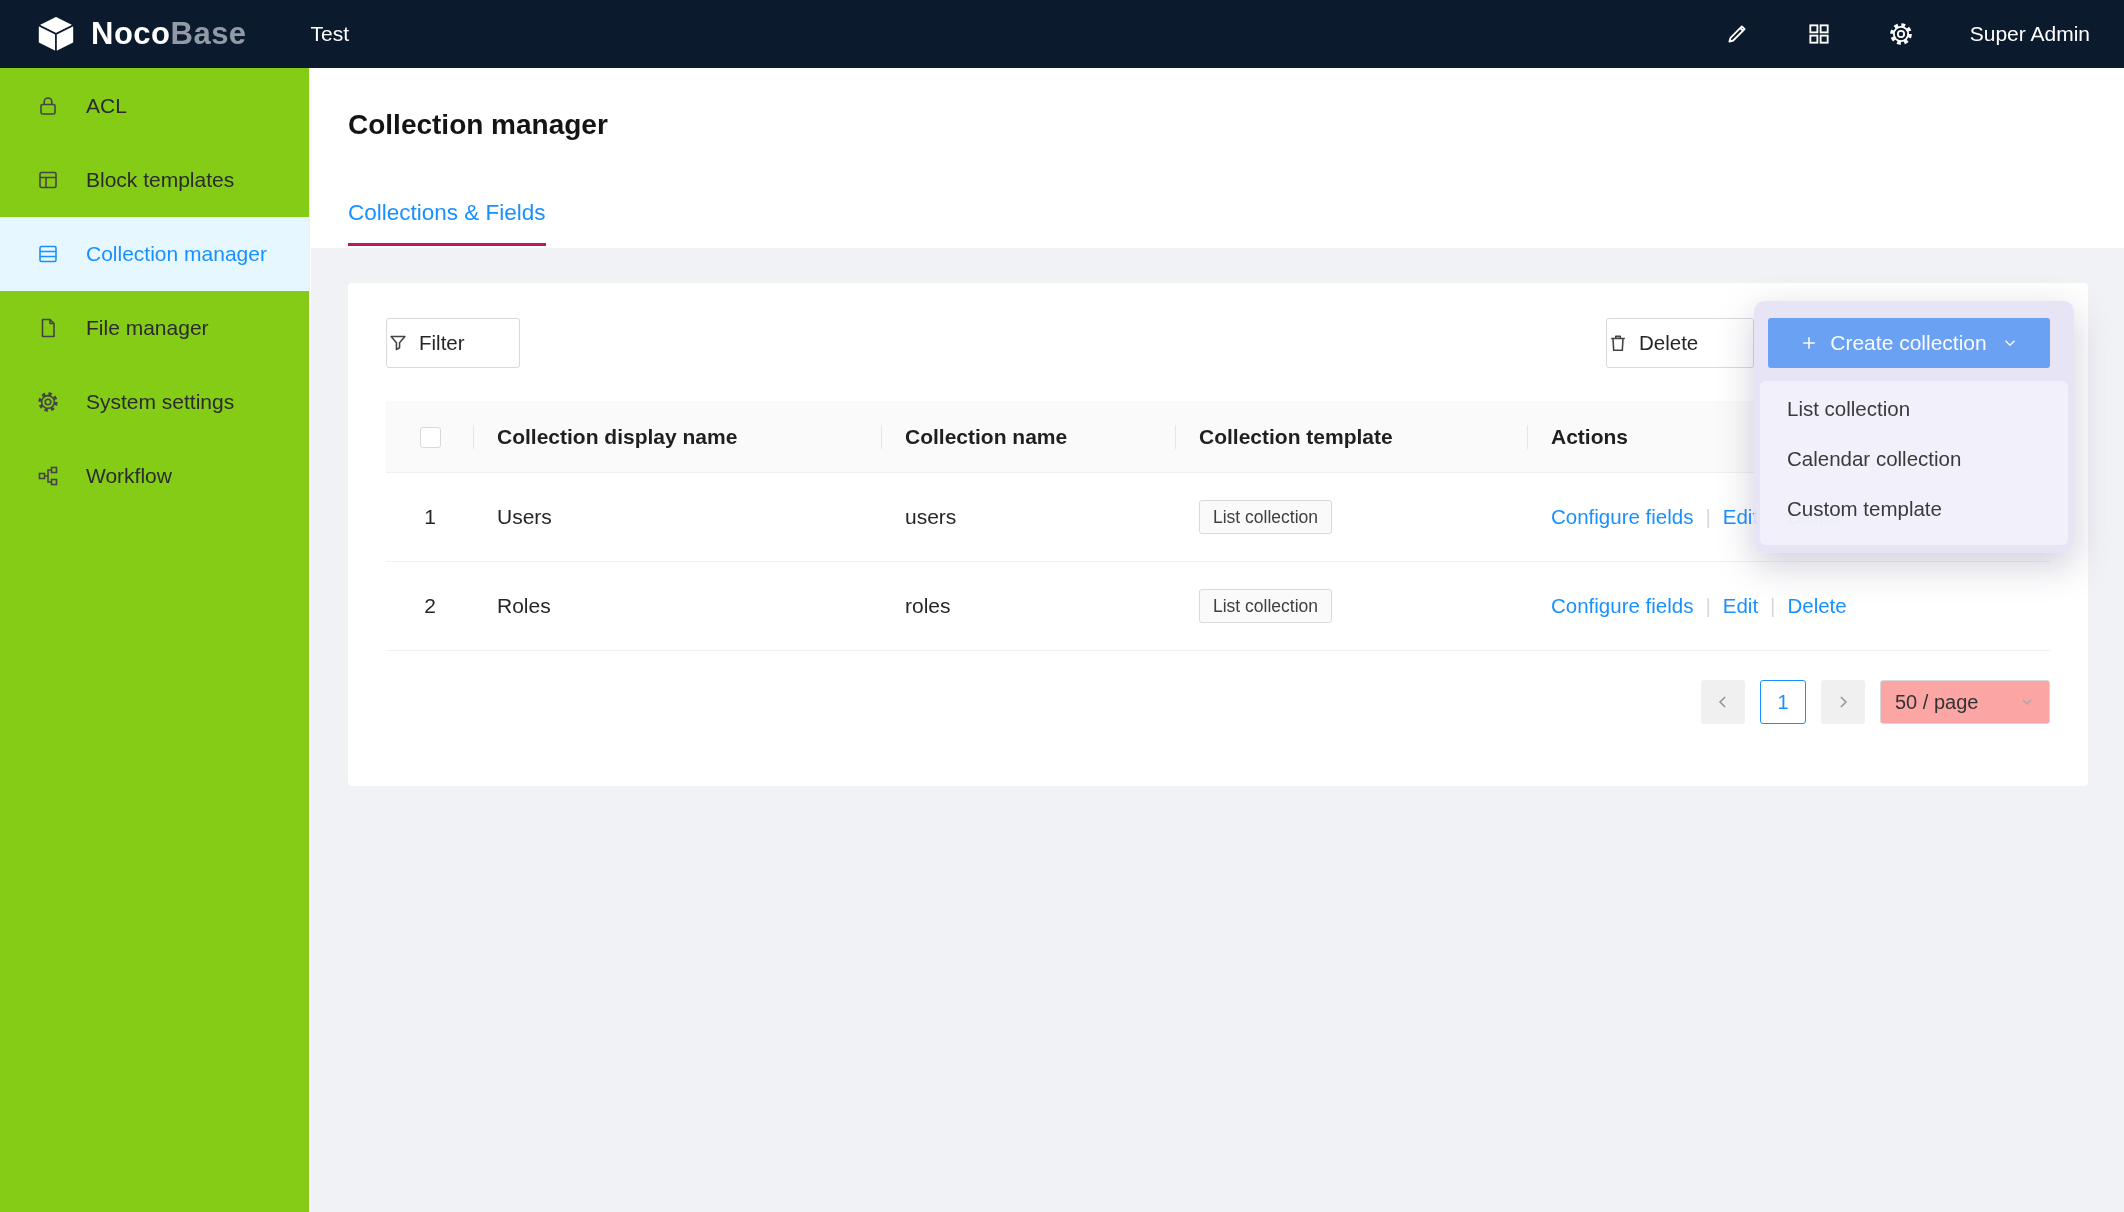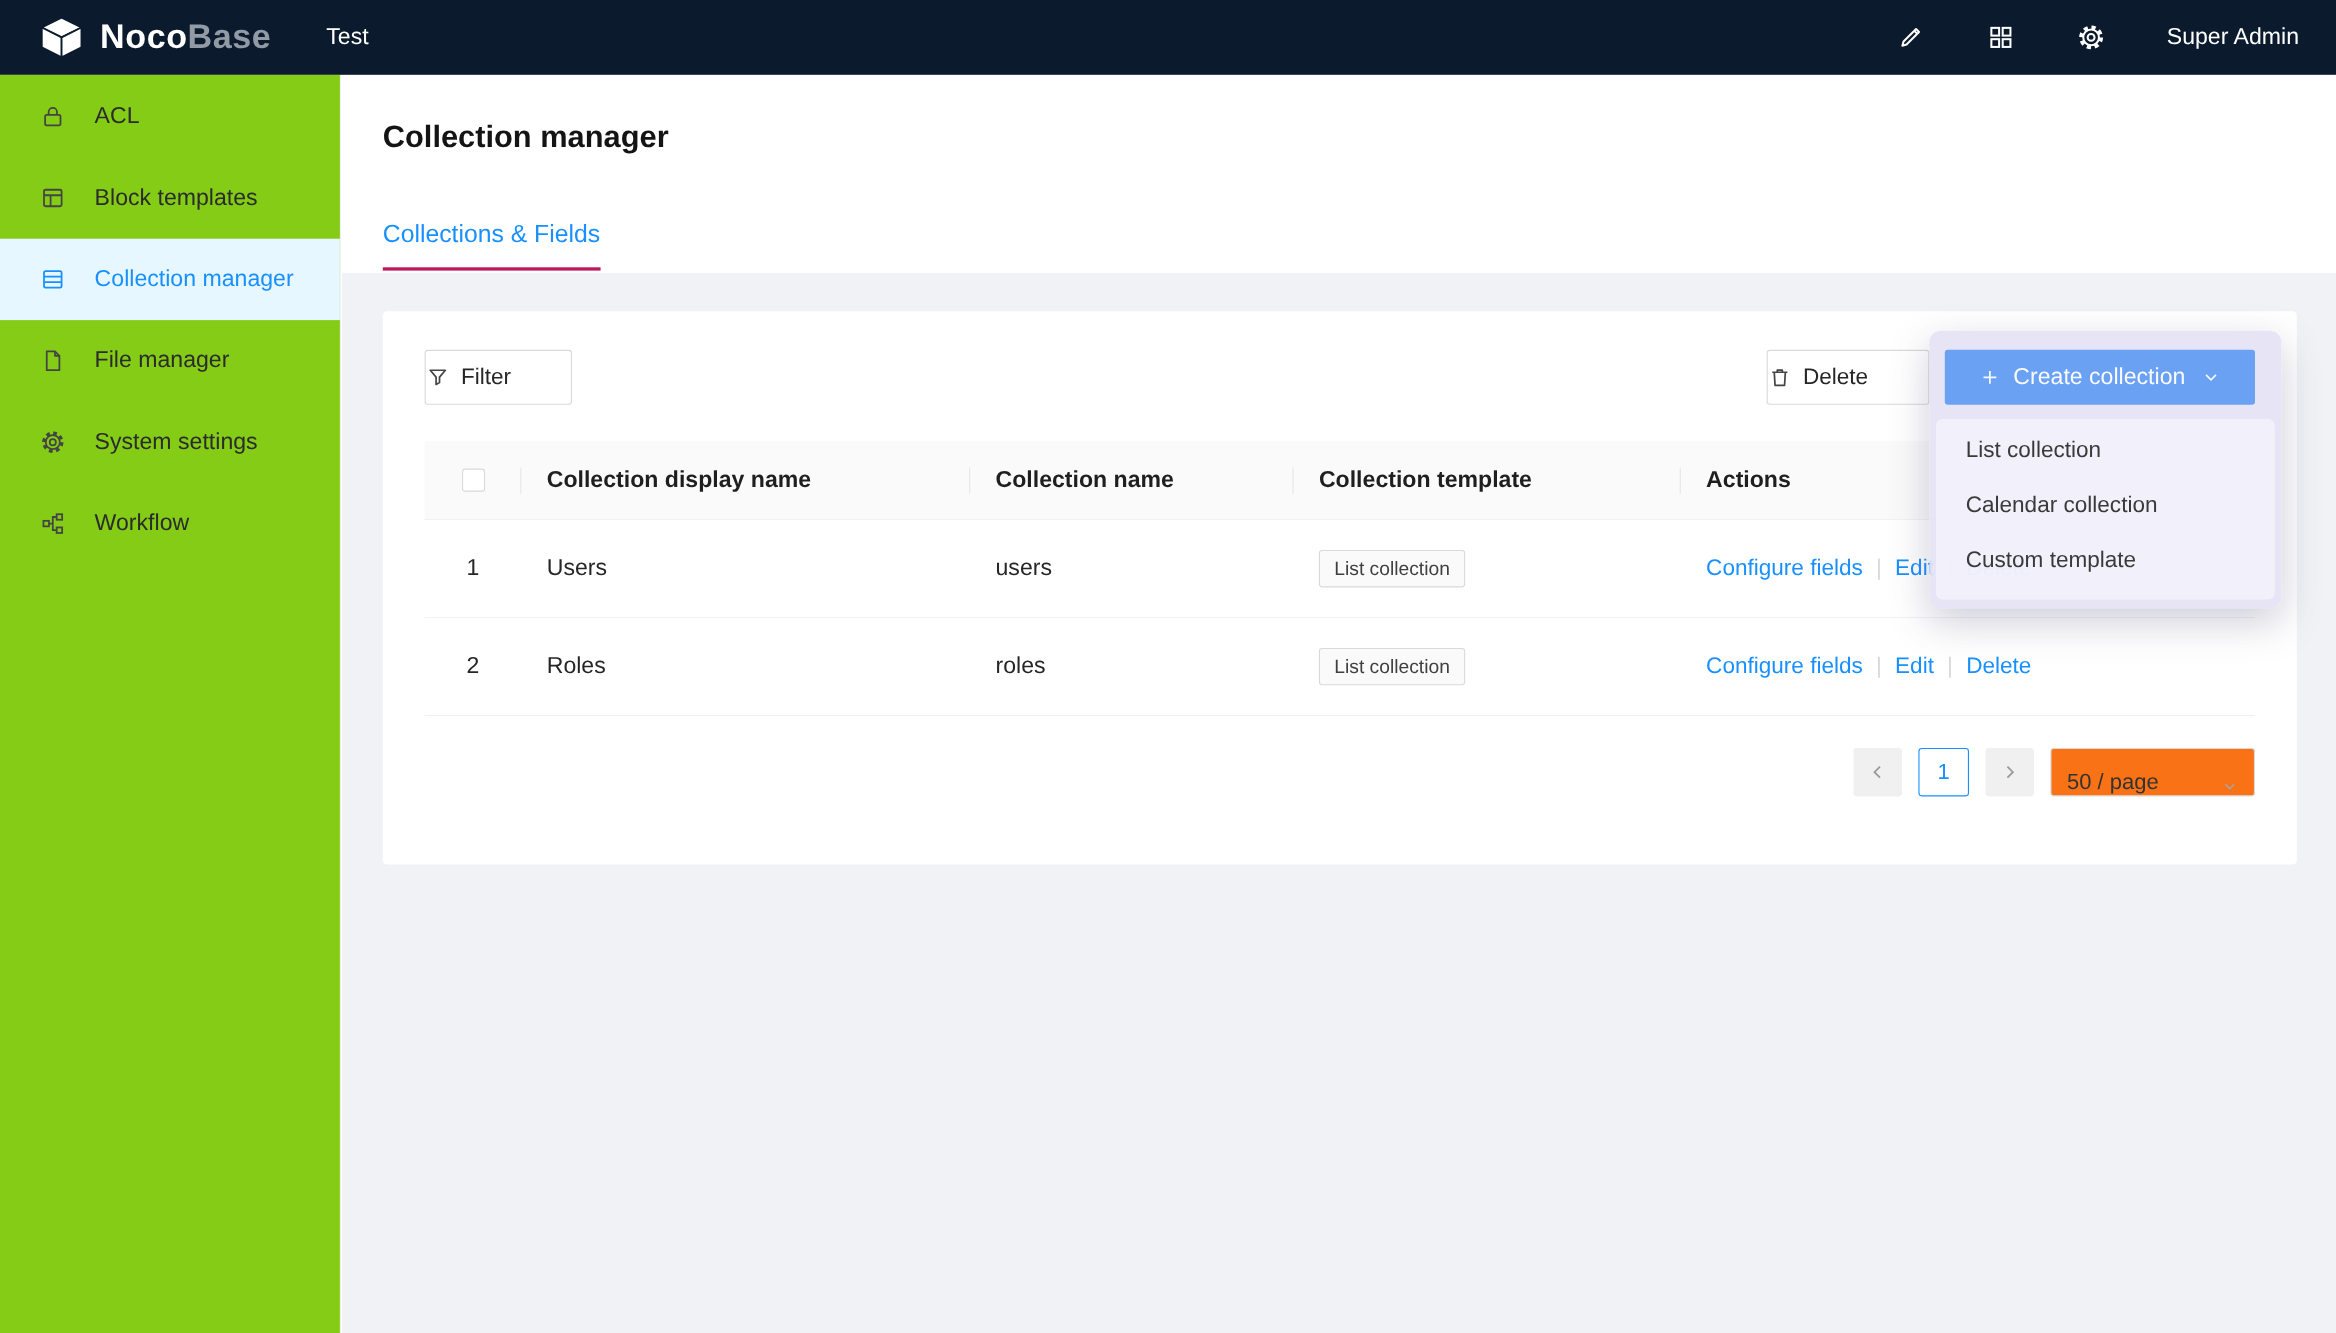--- a/index.html
+++ b/index.html
@@ -15,21 +15,21 @@
   
   .topbar {
     position:absolute; left:0; top:0; right:0; height:68px;
     background:#0b1b2d; display:flex; align-items:center;
     padding:0 34px; color:#ffffff; z-index:20;
   }
   .brand { display:flex; align-items:center; gap:13px; cursor:pointer; }
   .brand-text { font-size:31px; font-weight:700; letter-spacing:.5px; }
   .brand-text .primary { color:#ffffff; }
   .brand-text .secondary { color:#919aa5; }
-  .top-nav { margin-left:44px; }
+  .top-nav { margin-left:58px; }
   .top-menu-item { font-size:21px; color:#ffffff; cursor:pointer; padding:0 6px; }
   .top-right { margin-left:auto; display:flex; align-items:center; gap:56px; }
   .top-icon { width:26px; height:26px; display:inline-flex; align-items:center; justify-content:center; cursor:pointer; }
   .top-user { font-size:21px; color:#ffffff; cursor:pointer; }
 
   
   .sidebar {
     position:absolute; left:0; top:68px; bottom:0; width:310px;
     background:#84cc16; border-right:1px solid #f0f0f0; z-index:10; padding-top:1px;
   }
@@ -108,22 +108,22 @@
   }
   .pg-btn {
     width:44px; height:44px; border:none; background:#f0f0f0; border-radius:3px;
     display:flex; align-items:center; justify-content:center; cursor:pointer;
   }
   .pg-page {
     min-width:46px; height:44px; border:1px solid #1890ff; background:#fff;
     color:#1890ff; border-radius:3px; font-size:20px; cursor:pointer; font-family:inherit;
   }
   .pg-size {
-    height:44px; width:186px; border:1px solid #d9d9d9; background:#f97316;
-    border-radius:3px; display:flex; align-items:flex-end; justify-content:space-between;
+    height:44px; width:170px; border:1px solid #d9d9d9; background:#fca5a5;
+    border-radius:3px; display:flex; align-items:center; justify-content:space-between;
     padding:0 14px; font-size:20px; color:#333; cursor:pointer;
   }
 
   
   .popover {
     position:absolute; left:1754px; top:301px; width:320px; height:252px;
     background:rgba(229,227,244,0.92); border-radius:10px;
     box-shadow:0 12px 36px rgba(80,80,120,0.28); z-index:50;
   }
   .create-btn {

